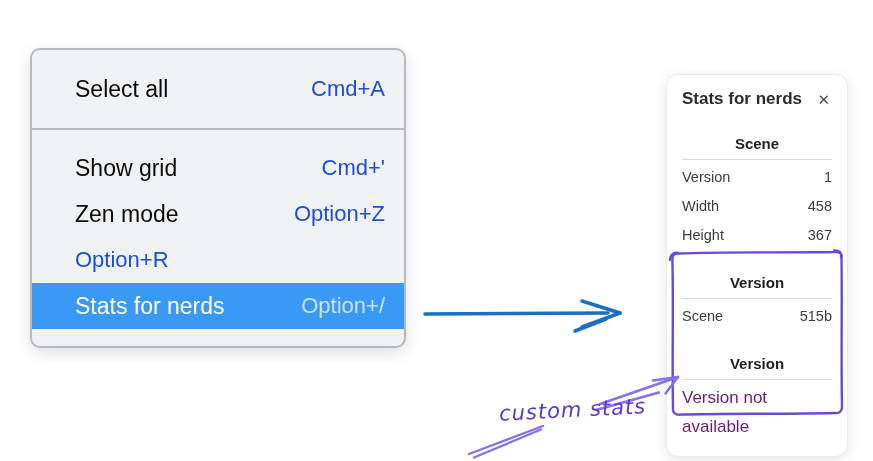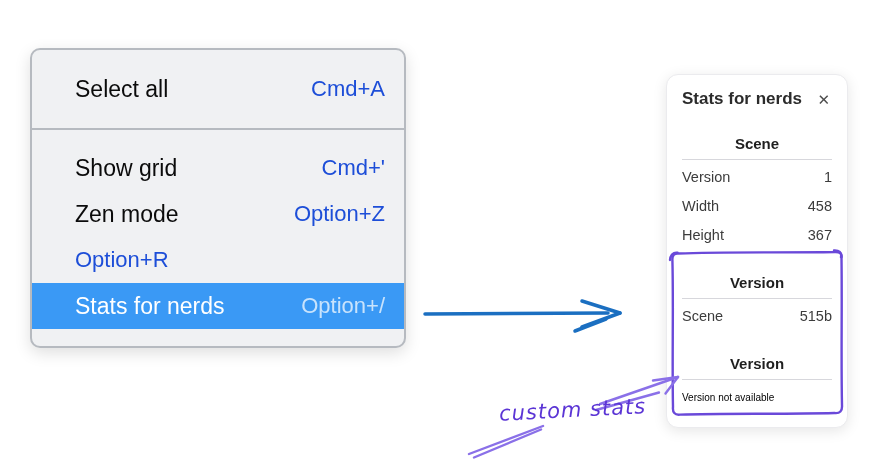--- a/index.html
+++ b/index.html
@@ -35,21 +35,21 @@
     background:#ffffff;border:1px solid #ebebee;border-radius:12px;
     box-shadow:0 3px 14px rgba(0,0,0,0.10);padding:12px 15px 15px;
   }
   .sp-header{display:flex;justify-content:space-between;align-items:center;height:24px;}
   .sp-title{font-size:17px;font-weight:700;color:#2b2b2b;}
   .sp-close{font-size:15px;color:#4e4e4e;line-height:1;padding:2px;cursor:default;}
   .sp-section{margin-top:24px;}
   .sp-sec-header{text-align:center;font-weight:700;font-size:15px;color:#1f1f1f;}
   .sp-divider{border-top:1px solid #d7d7dc;margin:7px 0 3px;}
   .sp-row{display:flex;justify-content:space-between;font-size:14.5px;color:#3c3c3c;line-height:29px;}
-  .sp-note{font-size:10px;color:#000000;line-height:29px;}
+  .sp-note{font-size:17px;color:#701a75;line-height:29px;}
 
   
   .sketch-box{position:absolute;left:664px;top:246px;pointer-events:none;}
   .annot-arrow{position:absolute;left:455px;top:360px;pointer-events:none;}
   .annot-label{
     position:absolute;left:499px;top:398px;font-size:21px;font-style:italic;
     font-family:"DejaVu Sans",sans-serif;color:#5b35d5;letter-spacing:1px;
     transform:rotate(-3deg);white-space:nowrap;
   }
 </style>

